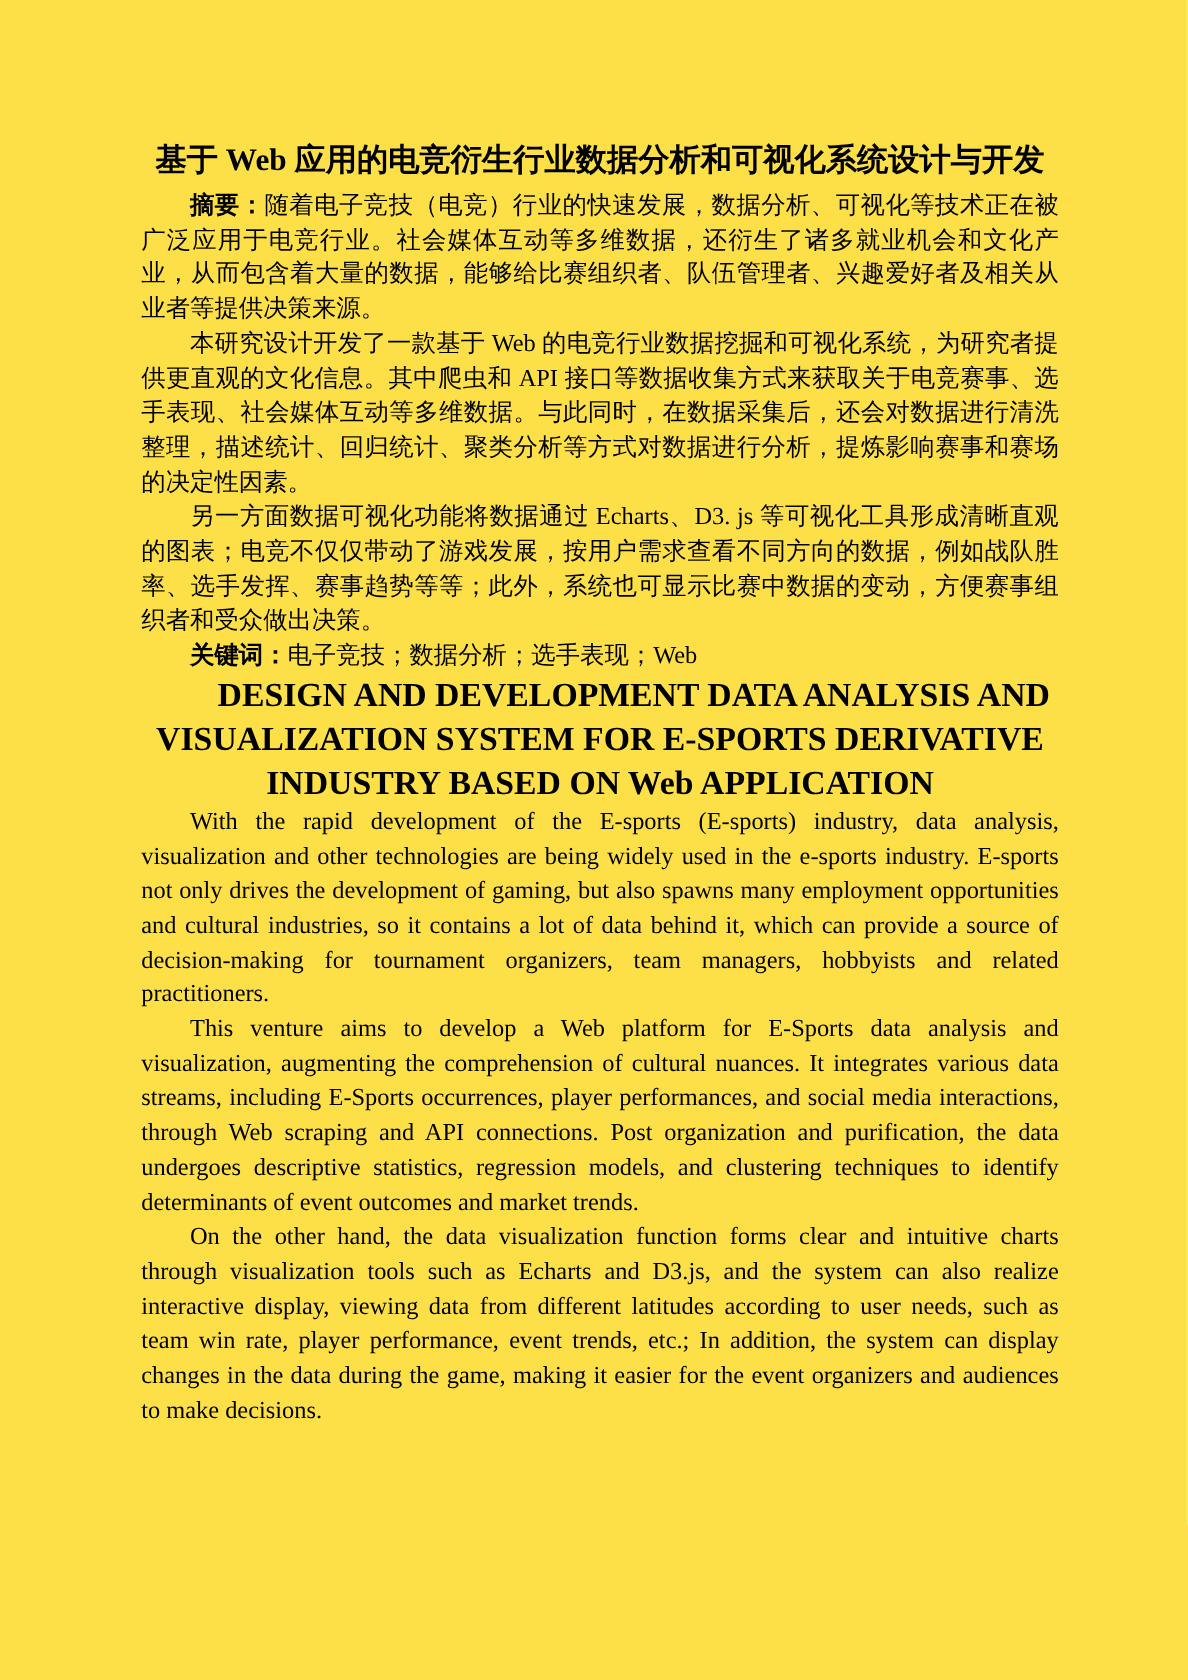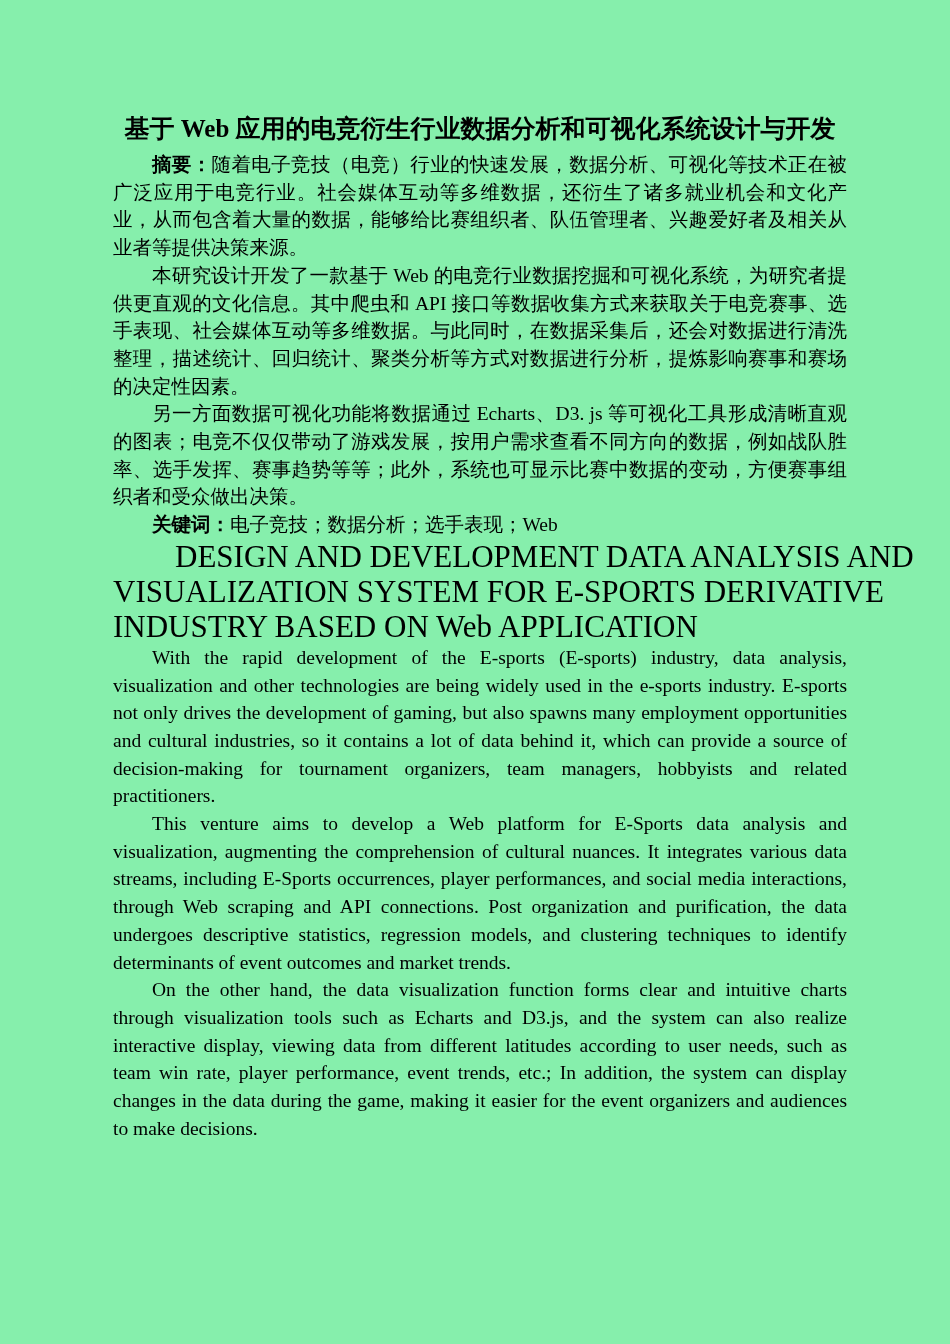--- a/index.html
+++ b/index.html
@@ -12,21 +12,21 @@
     height: 1344px;
     overflow: hidden;
     font-family: "Liberation Serif", "DejaVu Serif", serif;
     color: #000000;
   }
   .page {
     box-sizing: border-box;
     width: 950px;
     height: 1344px;
     padding: 110px 103px 0 113px;
-    background: #86efac;
+    background: #fde047;
   }
   h1.zh-title {
     font-size: 25px;
     font-weight: bold;
     line-height: 38px;
     text-align: center;
     margin: 0 0 3px 0;
   }
   p.para {
     font-size: 19.5px;
@@ -35,23 +35,24 @@
     text-indent: 2em;
     margin: 0;
   }
   p.para b {
     font-weight: bold;
   }
   .en-title {
     margin: 0;
   }
   .en-title .line {
-    font-size: 31px;
-    font-weight: normal;
+    font-size: 27px;
+    font-weight: bold;
     line-height: 35px;
+    text-align: center;
     white-space: nowrap;
   }
   .en-title .line:first-child {
     text-indent: 2em;
   }
 </style>
 </head>
 <body>
 
 <div class="page">

